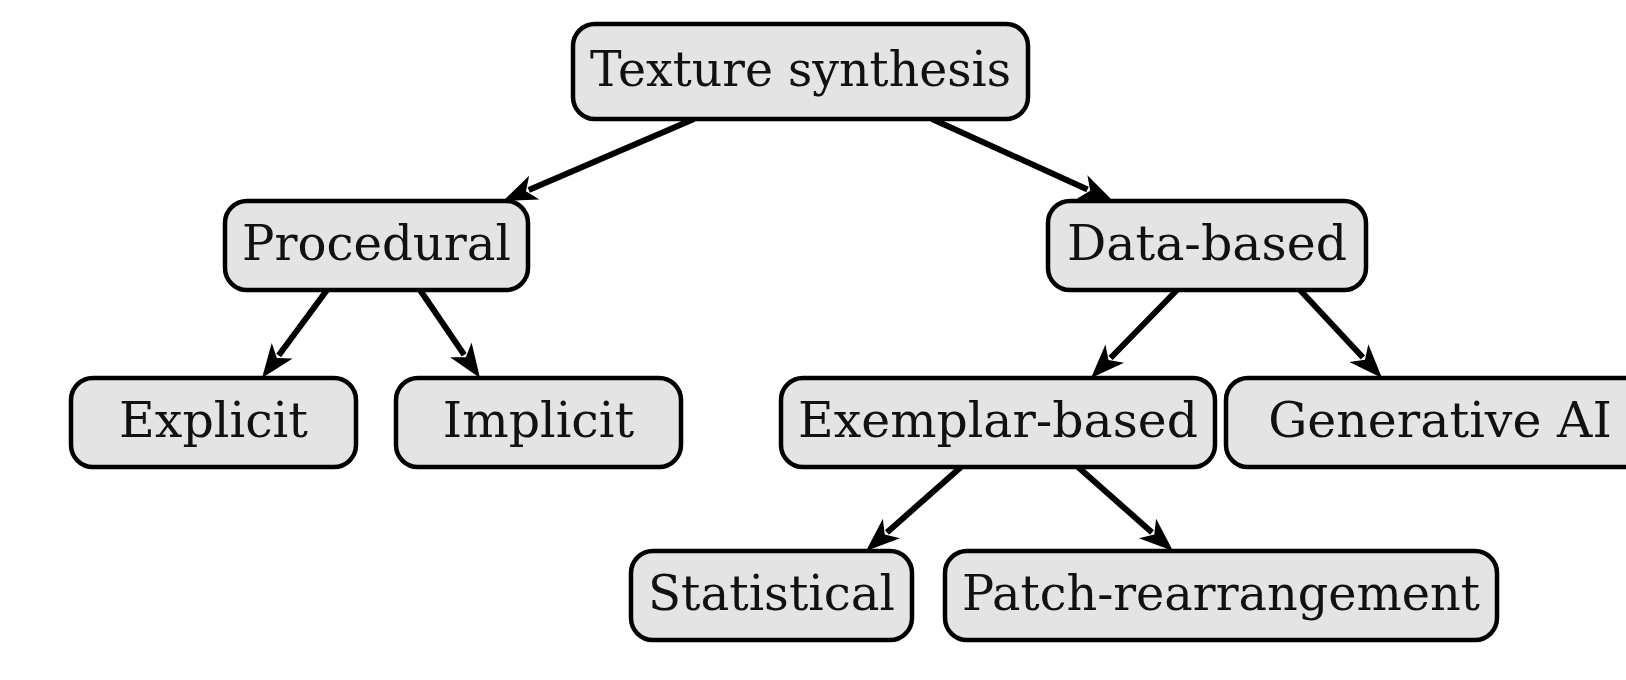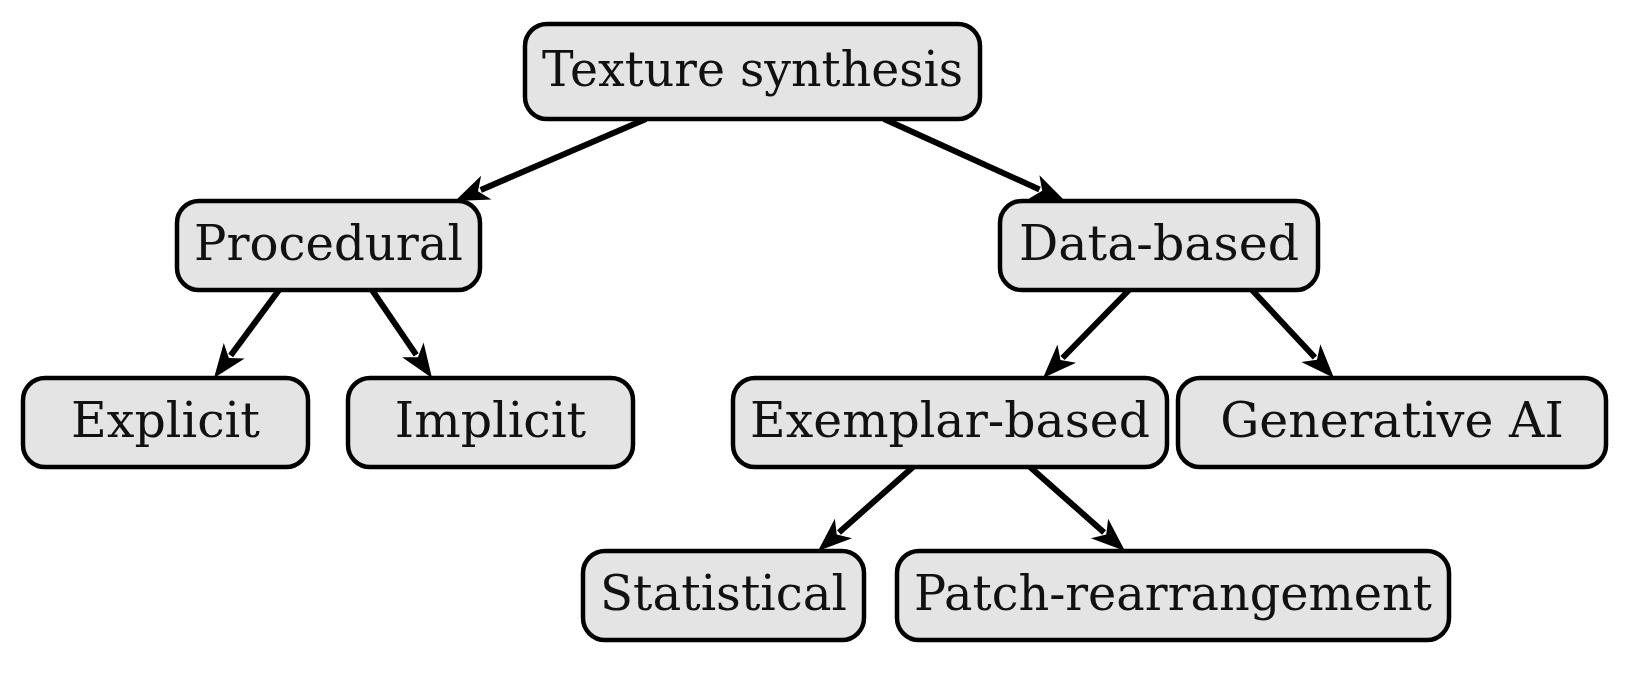--- a/index.html
+++ b/index.html
@@ -11,20 +11,21 @@
     width: 1626px;
     height: 680px;
     font-family: "DejaVu Serif", "Liberation Serif", serif;
     overflow: hidden;
   }
   #diagram-root {
     position: relative;
     width: 1550px;
     height: 680px;
     background: #ffffff;
+    padding-left: 48px;
   }
   svg#tree-svg {
     display: block;
     width: 1626px;
     height: 680px;
   }
   .node-box {
     stroke: #000000;
     stroke-width: 4.5;
     stroke-linejoin: round;

